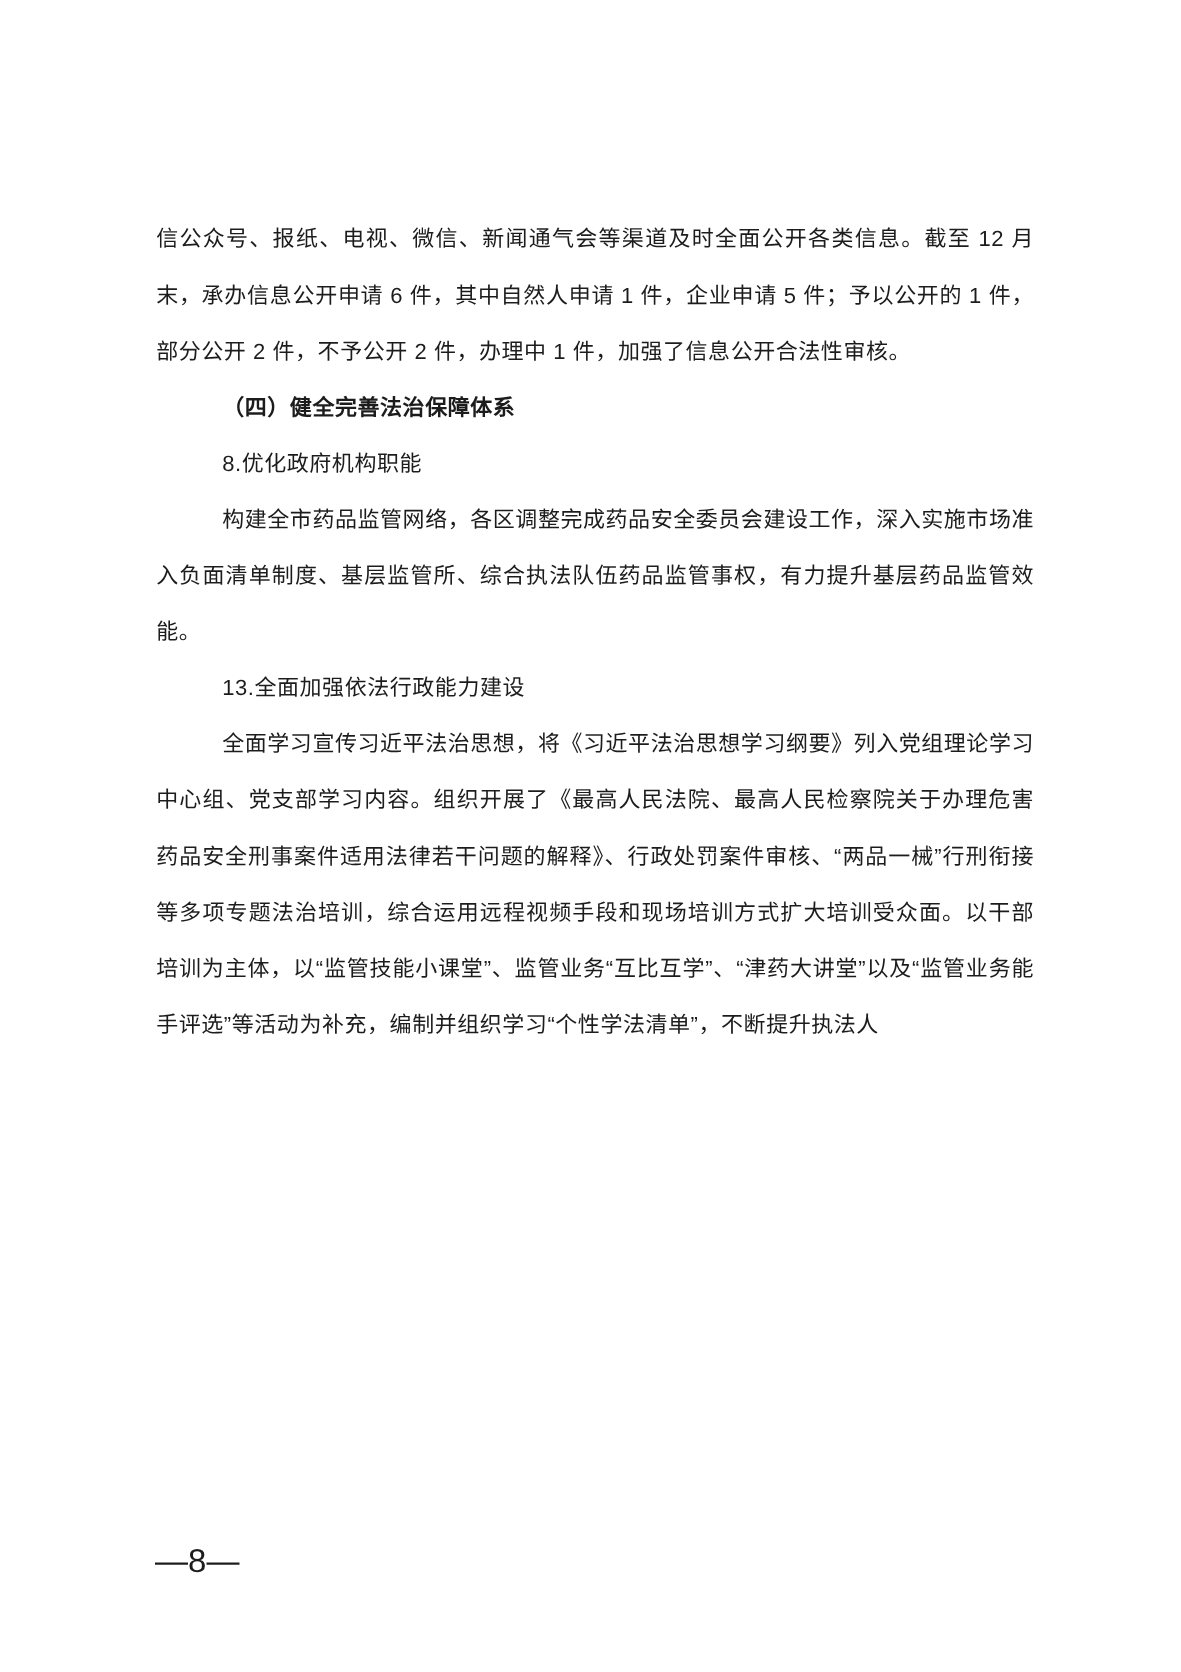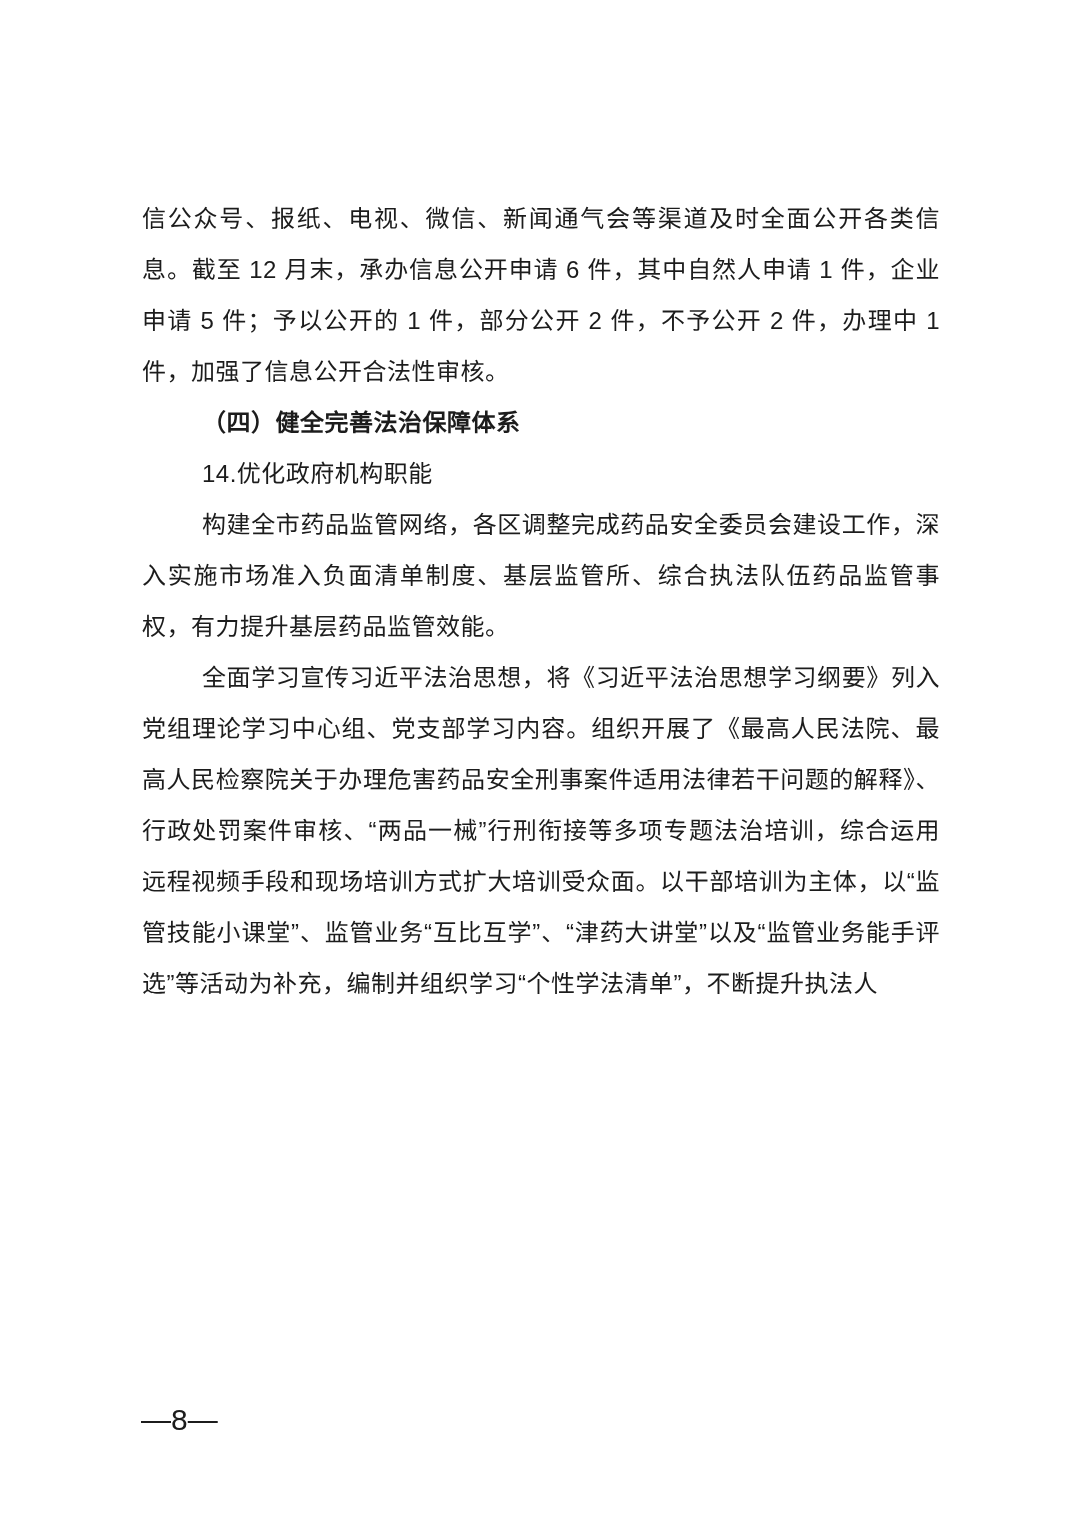--- a/index.html
+++ b/index.html
@@ -18,21 +18,21 @@
   .page {
     position: absolute;
     inset: 0;
     background: #ffffff;
   }
   .content {
     position: absolute;
     left: 142px;
     top: 193px;
     width: 798px;
-    font-size: 24px;
+    font-size: 20px;
     line-height: 51px;
     text-align: justify;
     letter-spacing: 0.5px;
   }
   .content p {
     margin: 0;
     padding: 0;
   }
   .indent {
     text-indent: 60px;
@@ -60,24 +60,25 @@
 </head>
 <body>
 
 <div class="page">
 
   <div class="content">
     <p class="no-indent">信公众号、报纸、电视、微信、新闻通气会等渠道及时全面公开各类信息。截至 12 月末，承办信息公开申请 6 件，其中自然人申请 1 件，企业申请 5 件；予以公开的 1 件，部分公开 2 件，不予公开 2 件，办理中 1 件，加强了信息公开合法性审核。</p>
 
     <p class="indent section-heading">（四）健全完善法治保障体系</p>
 
-    <p class="indent numbered-heading">14.优化政府机构职能</p>
+    <p class="indent numbered-heading">8.优化政府机构职能</p>
 
     <p class="indent">构建全市药品监管网络，各区调整完成药品安全委员会建设工作，深入实施市场准入负面清单制度、基层监管所、综合执法队伍药品监管事权，有力提升基层药品监管效能。</p>
 
 
+    <p class="indent numbered-heading">13.全面加强依法行政能力建设</p>
 
     <p class="indent">全面学习宣传习近平法治思想，将《习近平法治思想学习纲要》列入党组理论学习中心组、党支部学习内容。组织开展了《最高人民法院、最高人民检察院关于办理危害药品安全刑事案件适用法律若干问题的解释》、行政处罚案件审核、“两品一械”行刑衔接等多项专题法治培训，综合运用远程视频手段和现场培训方式扩大培训受众面。以干部培训为主体，以“监管技能小课堂”、监管业务“互比互学”、“津药大讲堂”以及“监管业务能手评选”等活动为补充，编制并组织学习“个性学法清单”，不断提升执法人</p>
   </div>
 
   <div class="page-number">—8—</div>
 
 </div>
 
 </body></html>

